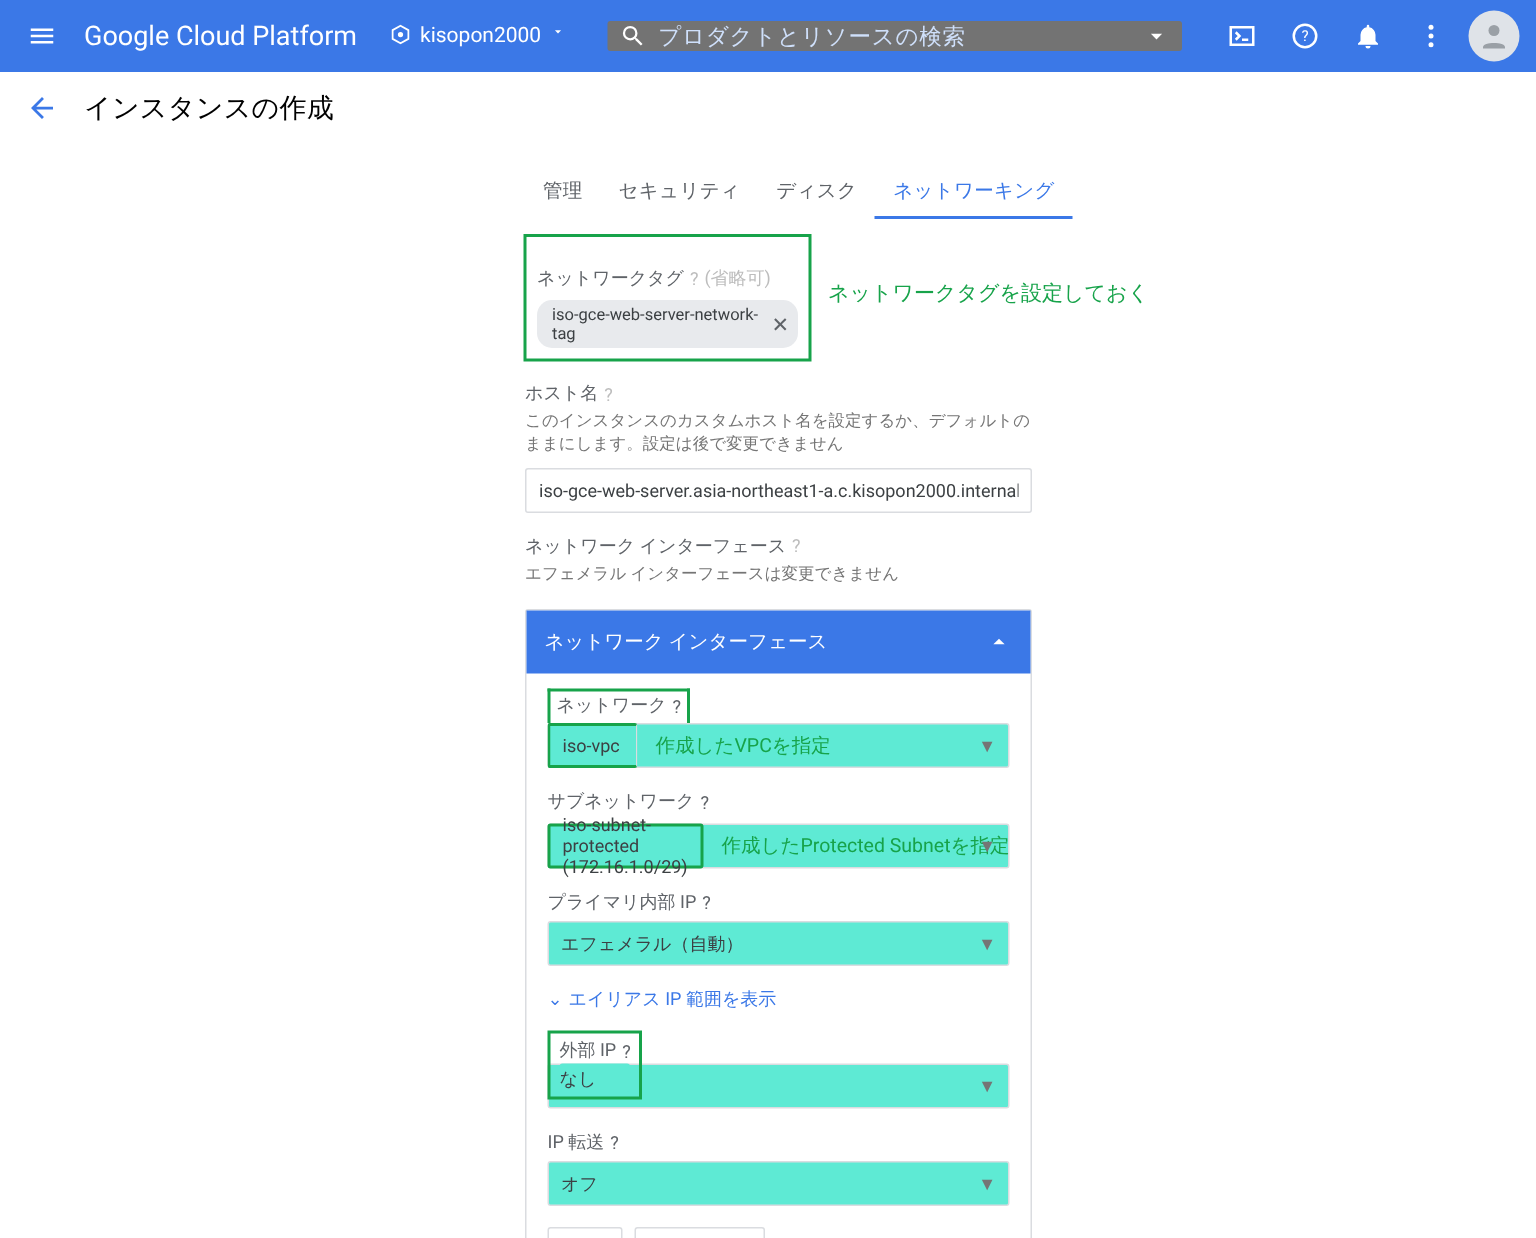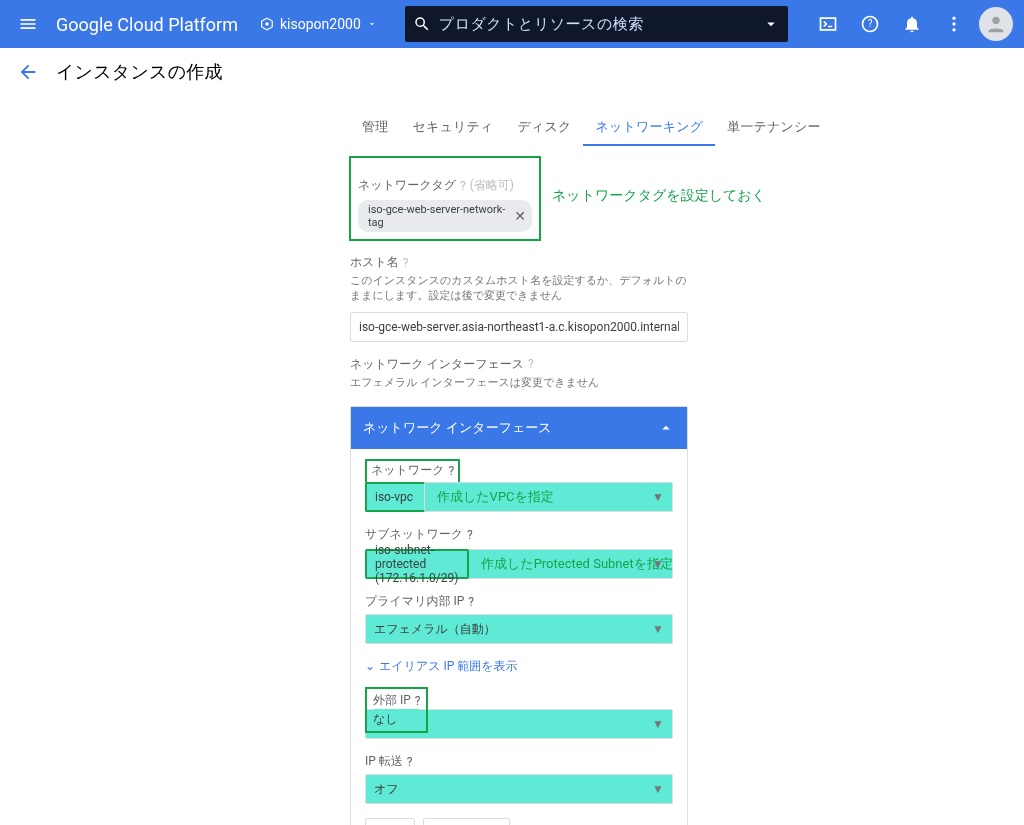--- a/index.html
+++ b/index.html
@@ -6,29 +6,29 @@
   body { background: #fff; color: #212121; width: 1024px; }
 
   
   .topbar {
     height: 48px; background: #3b78e7; color: #fff;
     display: flex; align-items: center; padding: 0 8px; gap: 8px;
   }
   .topbar .icon-btn { width: 40px; height: 40px; display: flex; align-items: center; justify-content: center; cursor: pointer; border-radius: 50%; }
   .topbar .brand { font-size: 18px; font-weight: 400; white-space: nowrap; margin-right: 6px; }
   .topbar .project {
-    display: flex; align-items: center; gap: 6px; padding: 4px 8px; border-radius: 2px;
+    display: flex; align-items: flex-start; gap: 6px; padding: 4px 8px; border-radius: 2px;
     cursor: pointer; font-size: 14px;
   }
   .topbar .project .hex {
     width: 14px; height: 14px; display: inline-flex; align-items: center; justify-content: center;
   }
   .topbar .search-wrap {
     flex: 1; margin: 0 12px;
-    background: #0f172a; height: 36px; border-radius: 2px;
+    background: #737373; height: 20px; border-radius: 2px;
     display: flex; align-items: center; padding: 0 8px; gap: 8px;
   }
   .topbar .search-wrap input {
     flex: 1; background: transparent; border: none; outline: none; color: #fff;
     font-size: 15px; letter-spacing: .5px;
   }
   .topbar .search-wrap input::placeholder { color: #cfe0fb; }
   .topbar .right-icons { display: flex; align-items: center; gap: 2px; }
   .avatar-circle {
     width: 34px; height: 34px; border-radius: 50%; background: #dfe3e8;
@@ -194,21 +194,20 @@
   <h1>インスタンスの作成</h1>
 </div>
 
 <div class="content">
 
   <div class="tabs">
     <div class="tab">管理</div>
     <div class="tab">セキュリティ</div>
     <div class="tab">ディスク</div>
     <div class="tab active">ネットワーキング</div>
-    <div class="tab">単一テナンシー</div>
   </div>
 
   <div class="row-flex" style="align-items:flex-start;">
     <div class="green-highlight" style="padding:6px 8px 8px; margin-top:10px; width:190px;">
       <div class="label-row">
         <span>ネットワークタグ</span>
         <span class="help">?</span>
         <span class="help">(省略可)</span>
       </div>
       <div class="tag-input-box" style="width:auto; border:none; padding:0; margin-top:6px;justify-content:center;">

